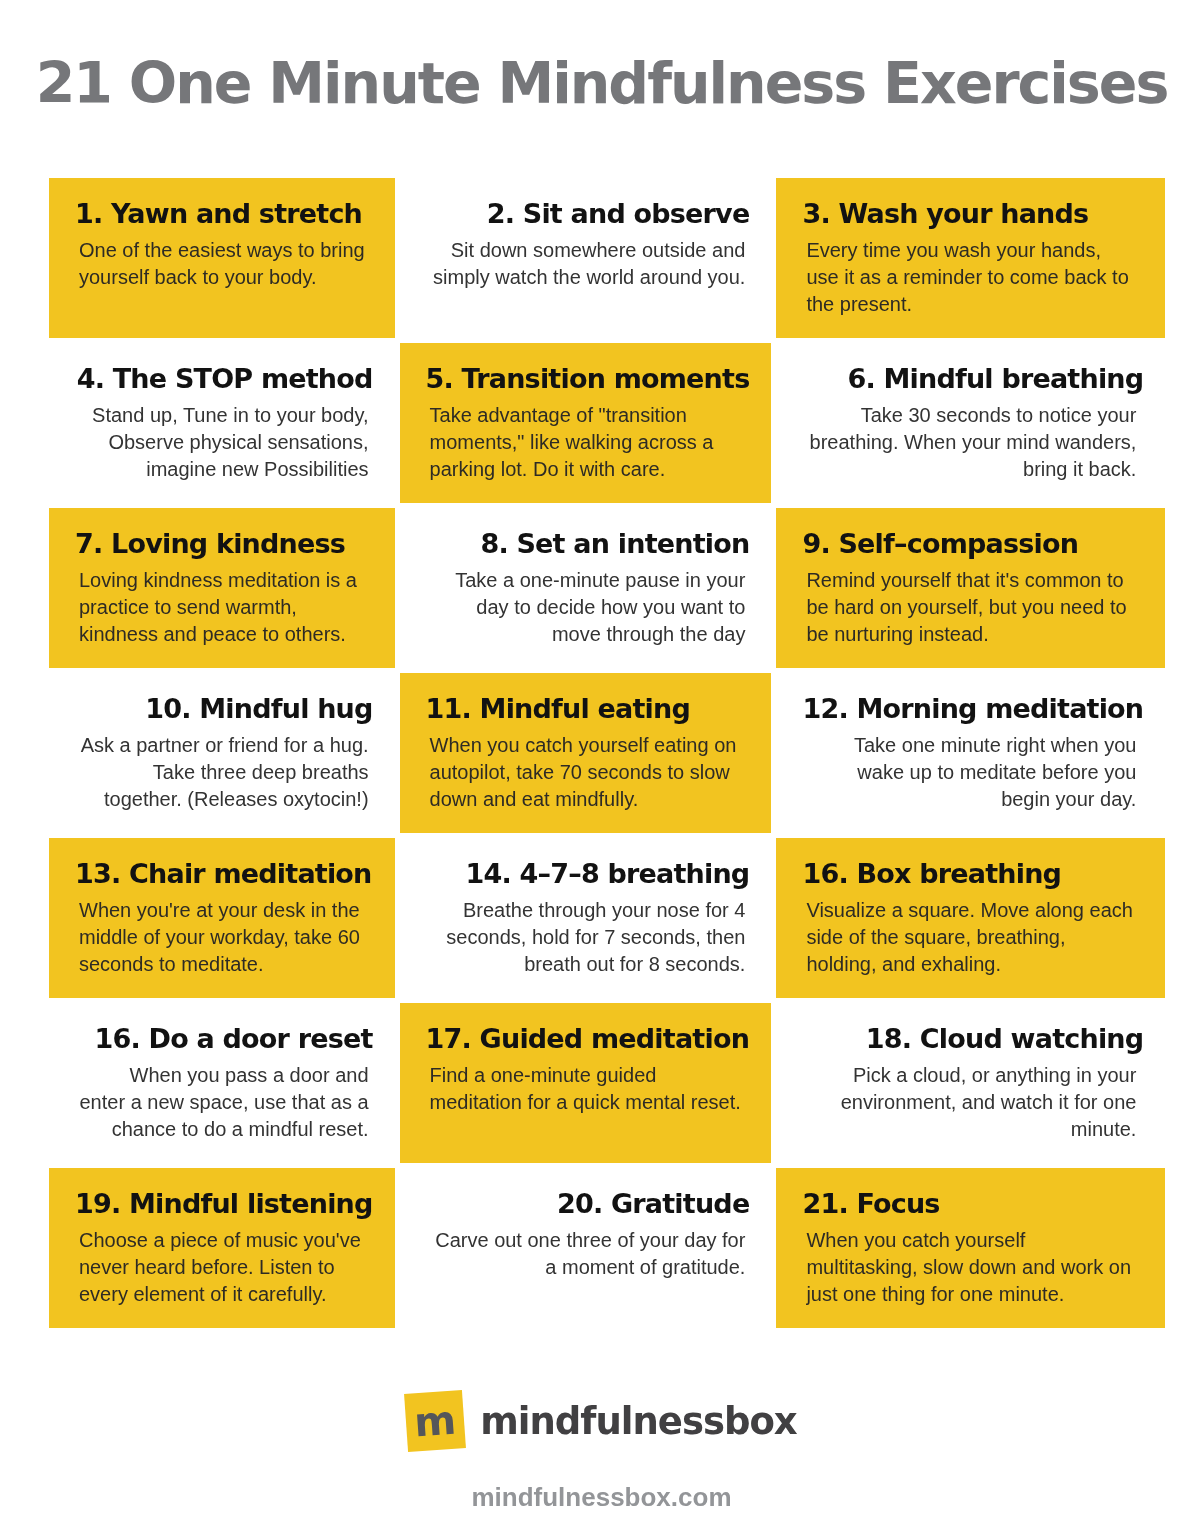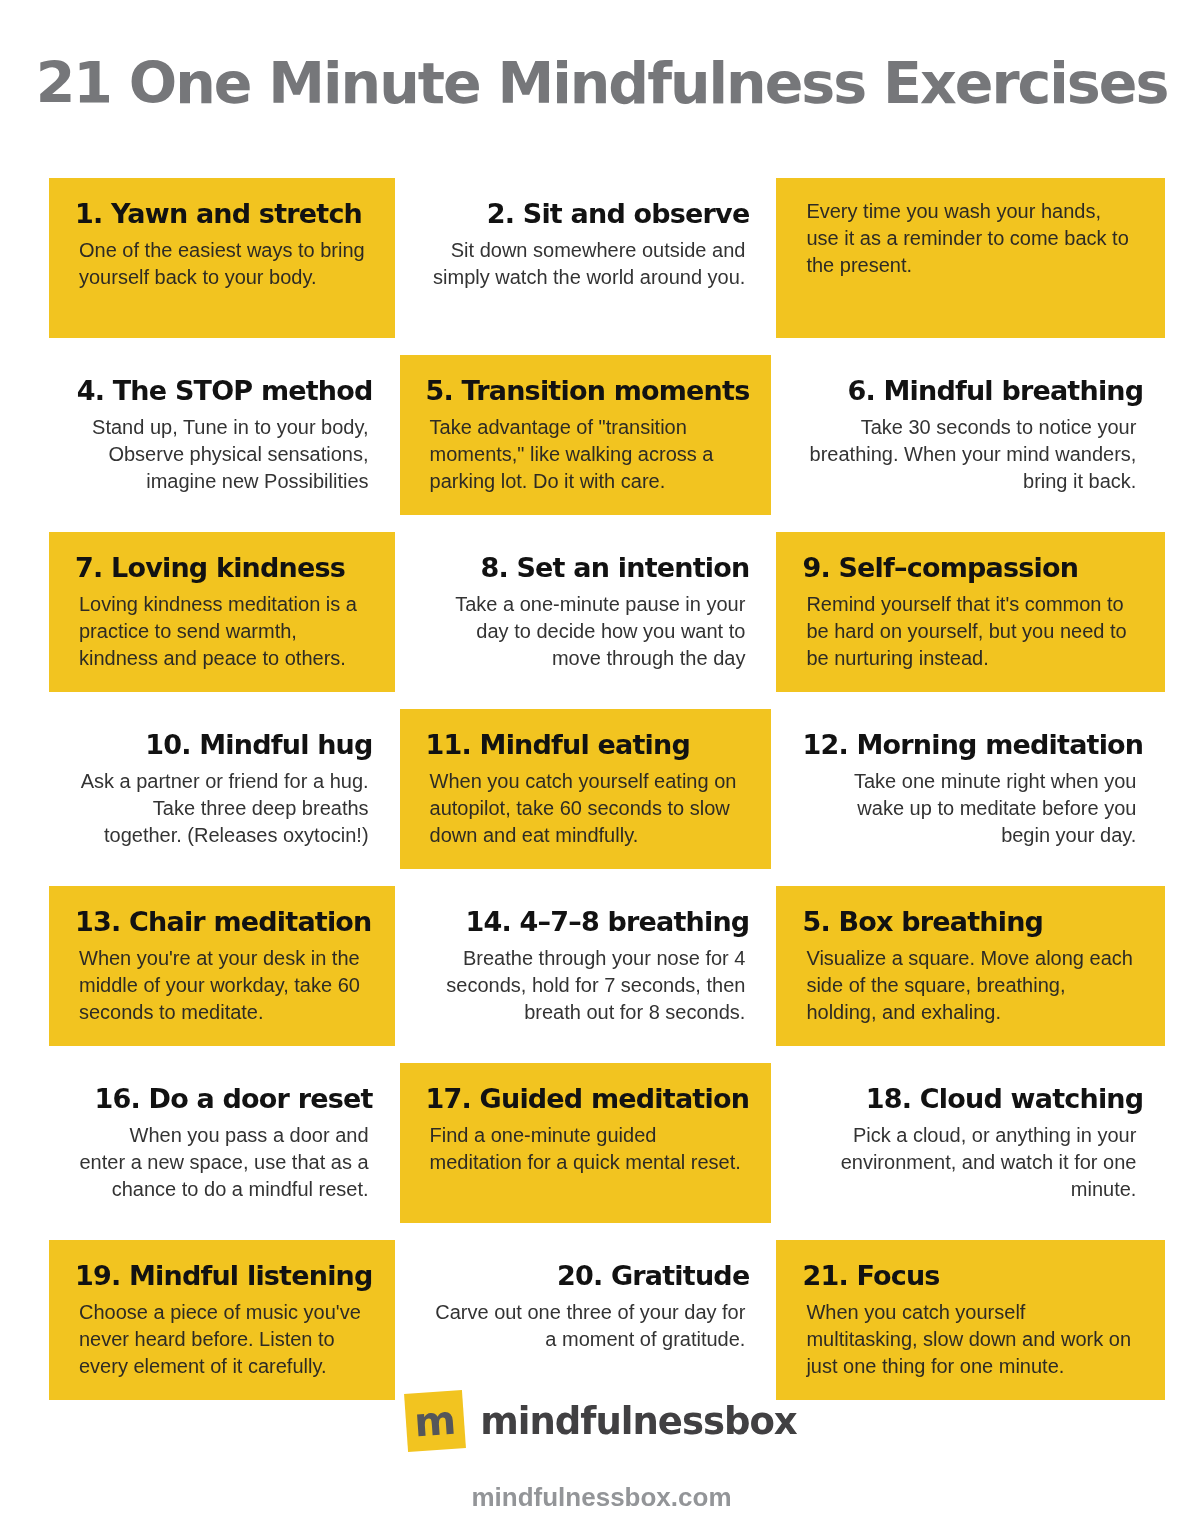--- a/index.html
+++ b/index.html
@@ -12,21 +12,21 @@
   .page-title {
     margin:0; position:absolute; top:50px; left:0; width:100%;
     text-align:center;
     font-family:"DejaVu Sans", sans-serif;
     font-weight:800; font-size:57px; letter-spacing:-2px;
     color:#76777a;
   }
   .grid {
     position:absolute; left:49px; top:178px; width:1089px;
     display:grid; grid-template-columns:repeat(3,1fr);
-    grid-auto-rows:160px; gap:17px 5px;
+    grid-auto-rows:160px; gap:5px 5px;
   }
   .card { box-sizing:border-box; padding:16px 22px 0 26px; }
   .card.yellow { background:#f2c420; }
   .card.white  { background:#ffffff;text-align:right; }
   .card-title {
     margin:4px 0 8px 0;
     font-family:"DejaVu Sans", sans-serif;
     font-weight:800; font-size:27px; letter-spacing:-0.8px;
     color:#121212; white-space:nowrap;
   }
@@ -68,20 +68,21 @@
       <h2 class="card-title">1. Yawn and stretch</h2>
       <p class="card-body">One of the easiest ways to bring yourself back to your body.</p>
     </div>
 
     <div class="card white">
       <h2 class="card-title">2. Sit and observe</h2>
       <p class="card-body">Sit down somewhere outside and simply watch the world around you.</p>
     </div>
 
     <div class="card yellow">
+      <h2 class="card-title">3. Wash your hands</h2>
       <p class="card-body">Every time you wash your hands, use it as a reminder to come back to the present.</p>
     </div>
 
     <div class="card white">
       <h2 class="card-title">4. The STOP method</h2>
       <p class="card-body">Stand up, Tune in to your body, Observe physical sensations, imagine new Possibilities</p>
     </div>
 
     <div class="card yellow">
       <h2 class="card-title">5. Transition moments</h2>
@@ -108,40 +109,40 @@
       <p class="card-body">Remind yourself that it's common to be hard on yourself, but you need to be nurturing instead.</p>
     </div>
 
     <div class="card white">
       <h2 class="card-title">10. Mindful hug</h2>
       <p class="card-body">Ask a partner or friend for a hug. Take three deep breaths together. (Releases oxytocin!)</p>
     </div>
 
     <div class="card yellow">
       <h2 class="card-title">11. Mindful eating</h2>
-      <p class="card-body">When you catch yourself eating on autopilot, take 60 seconds to slow down and eat mindfully.</p>
+      <p class="card-body">When you catch yourself eating on autopilot, take 70 seconds to slow down and eat mindfully.</p>
     </div>
 
     <div class="card white">
       <h2 class="card-title">12. Morning meditation</h2>
       <p class="card-body">Take one minute right when you wake up to meditate before you begin your day.</p>
     </div>
 
     <div class="card yellow">
       <h2 class="card-title">13. Chair meditation</h2>
       <p class="card-body">When you're at your desk in the middle of your workday, take 60 seconds to meditate.</p>
     </div>
 
     <div class="card white">
       <h2 class="card-title">14. 4–7–8 breathing</h2>
       <p class="card-body">Breathe through your nose for 4 seconds, hold for 7 seconds, then breath out for 8 seconds.</p>
     </div>
 
     <div class="card yellow">
-      <h2 class="card-title">5. Box breathing</h2>
+      <h2 class="card-title">16. Box breathing</h2>
       <p class="card-body">Visualize a square. Move along each side of the square, breathing, holding, and exhaling.</p>
     </div>
 
     <div class="card white">
       <h2 class="card-title">16. Do a door reset</h2>
       <p class="card-body">When you pass a door and enter a new space, use that as a chance to do a mindful reset.</p>
     </div>
 
     <div class="card yellow">
       <h2 class="card-title">17. Guided meditation</h2>

